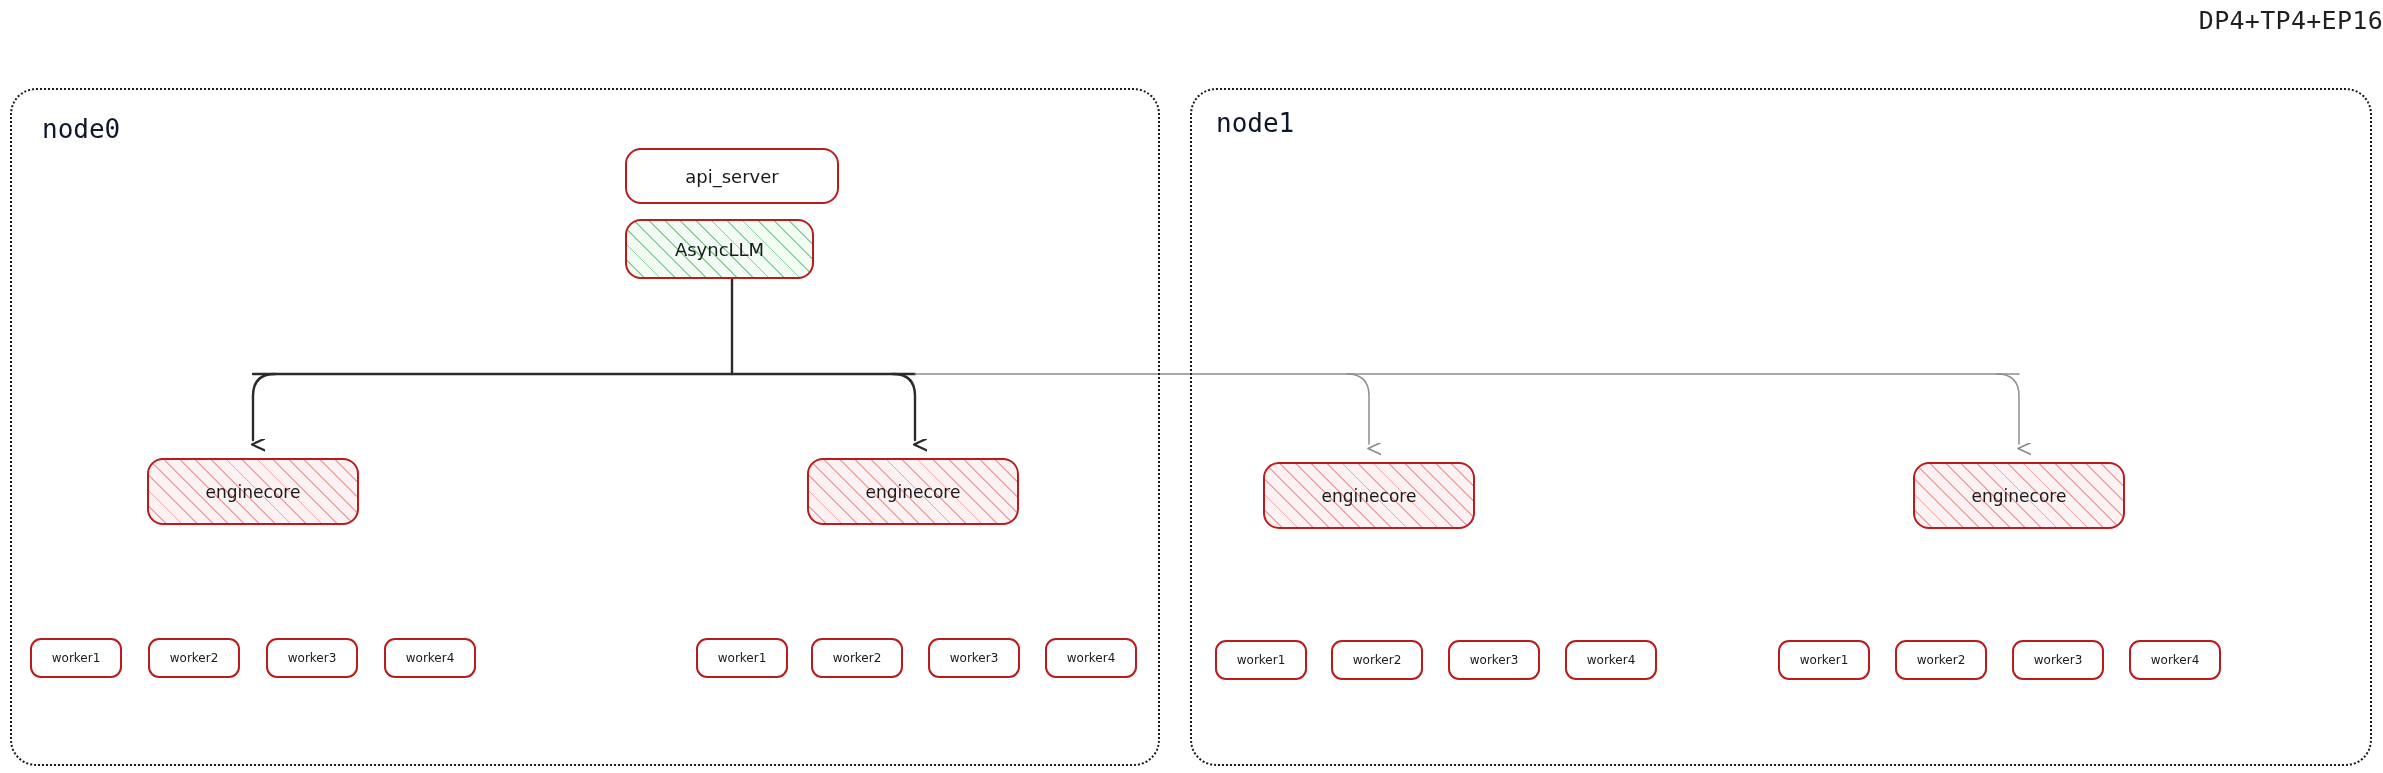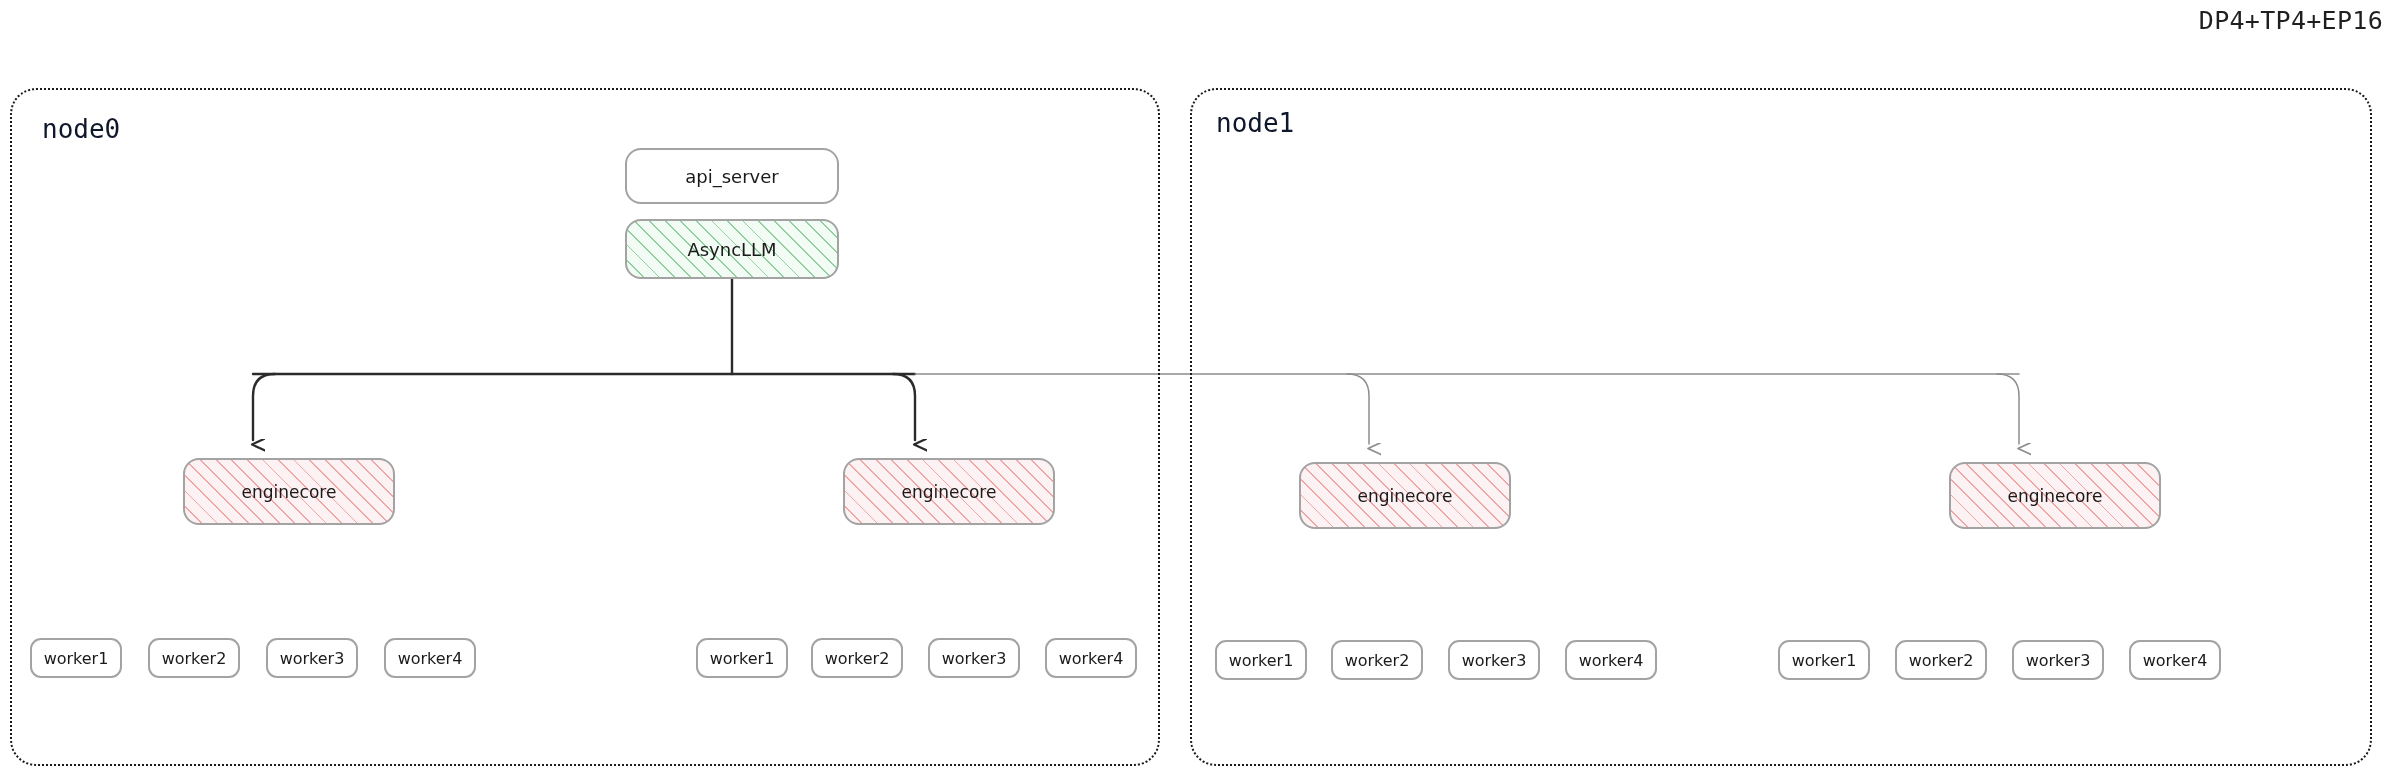--- a/index.html
+++ b/index.html
@@ -44,21 +44,21 @@
     font-family: "DejaVu Sans Mono", "Liberation Mono", monospace;
     font-size: 26px;
     color: #0f172a;
     white-space: nowrap;
   }
 
   
   .gbox {
     position: absolute;
     box-sizing: border-box;
-    border: 2px solid #a3a3a3;
+    border: 2px solid #b91c1c;
     border-radius: 14px;
     background: #ffffff;
     display: flex;
     align-items: center;
     justify-content: center;
     font-size: 17px;
     color: #1a1a1a;
     white-space: nowrap;
   }
 
@@ -84,27 +84,26 @@
     border-radius: 16px;
     font-size: 17px;
     background-color: #fdf2f3;
     background-image: repeating-linear-gradient(
       45deg,
       rgba(225,90,90,0.5) 0px,
       rgba(225,90,90,0.5) 1.3px,
       rgba(255,255,255,0) 1.3px,
       rgba(255,255,255,0) 11px
     );
-    margin-left: 36px;
   }
 
   .gbox.worker {
     border-radius: 11px;
     border-width: 2px;
-    font-size: 16px;
+    font-size: 12px;
   }
 
   
   #edges {
     position: absolute;
     left: 0;
     top: 0;
     width: 2383px;
     height: 773px;
     pointer-events: none;
@@ -142,21 +141,21 @@
     <path d="M 1997 374 Q 2019 374 2019 396 L 2019 444" fill="none" stroke="#8d8d8d" stroke-width="1.5" stroke-linecap="round" marker-end="url(#ah-light)"></path>
   </svg>
 
   <div class="node-box" style="left:10px; top:88px; width:1150px; height:678px;"></div>
   <div class="node-label" style="left:42px; top:114px;">node0</div>
 
   <div class="gbox api-server" style="left:625px; top:148px; width:214px; height:56px;">
     <span>api_server</span>
   </div>
 
-  <div class="gbox asyncllm" style="left:625px; top:219px; width:214px; height:60px;">
+  <div class="gbox asyncllm" style="left:625px; top:219px; width:189px; height:60px;">
     <span>AsyncLLM</span>
   </div>
 
   <div class="gbox enginecore" style="left:147px; top:458px; width:212px; height:67px;">
     <span>enginecore</span>
   </div>
 
   <div class="gbox enginecore" style="left:807px; top:458px; width:212px; height:67px;">
     <span>enginecore</span>
   </div>

